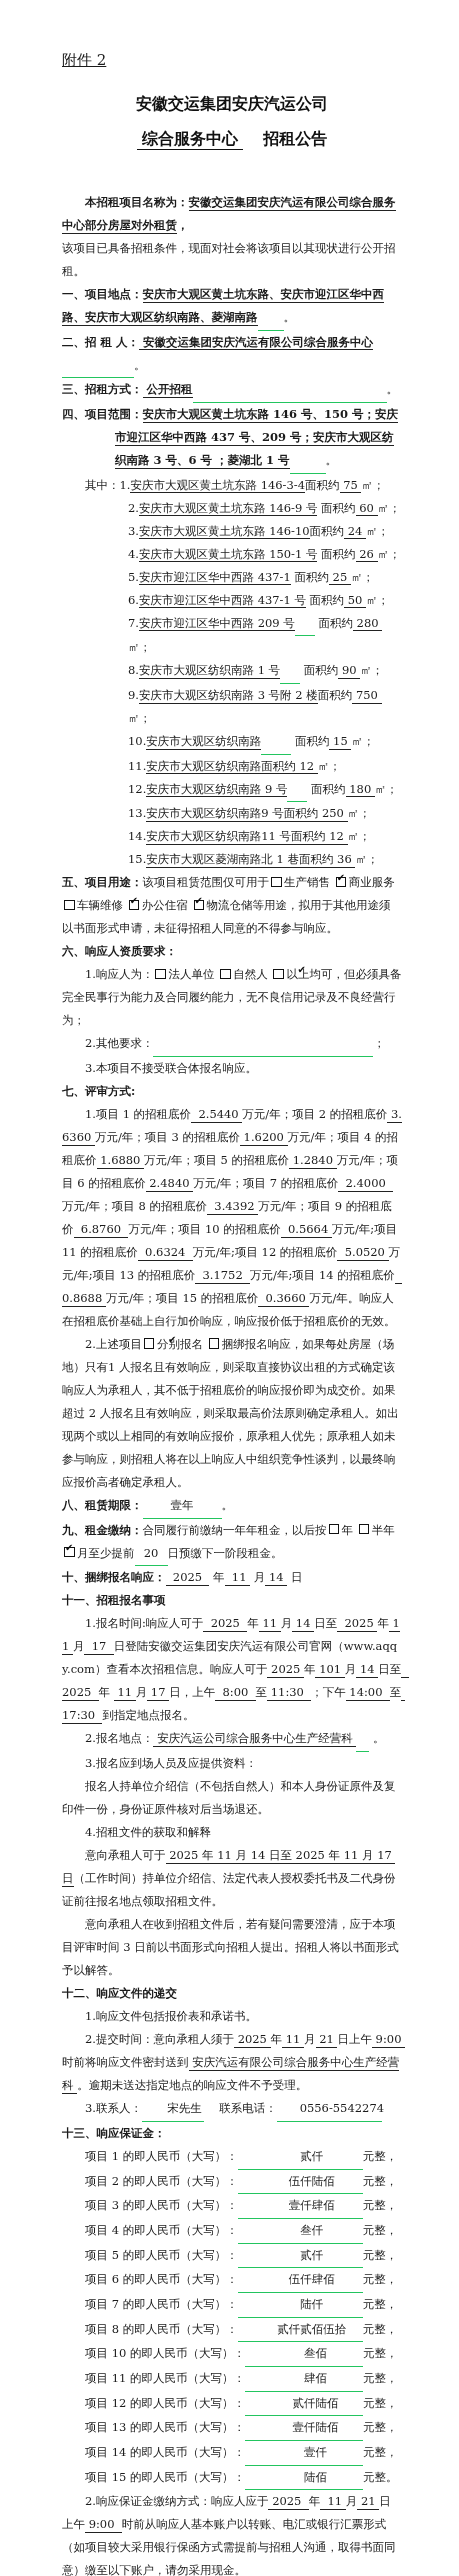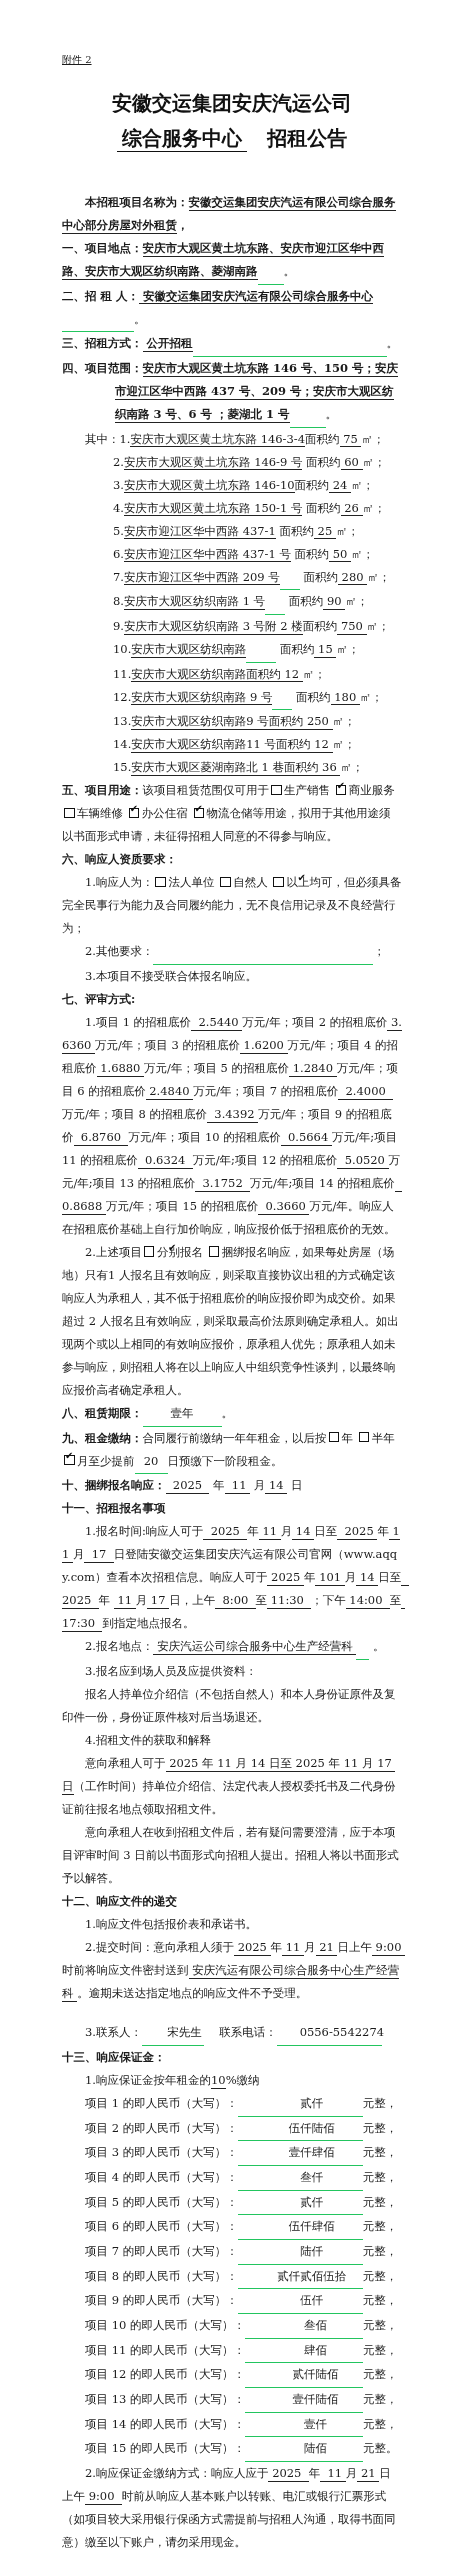--- a/index.html
+++ b/index.html
@@ -3,34 +3,34 @@
 <meta charset="utf-8">
 <style>
   html,body{margin:0;padding:0;background:#ffffff;}
   .page{
     width:460px;height:2576px;box-sizing:border-box;overflow:hidden;
     background:#ffffff;color:#1b1b1b;
     padding:53px 58px 26px 62px;
     font-family:"DejaVu Serif","Liberation Serif",serif;
     font-size:11.5px;line-height:23px;
   }
-  .attach{font-size:10px;line-height:14.5px;text-decoration:underline;}
+  .attach{font-size:15px;line-height:14.5px;text-decoration:underline;}
   .titles{margin-top:18.4px;}
   .title{
     text-align:center;font-family:"DejaVu Sans","Liberation Sans",sans-serif;
-    font-weight:bold;font-size:20px;line-height:35px;color:#111;
+    font-weight:bold;font-size:16px;line-height:35px;color:#111;
   }
   .u2{border-bottom:1.3px solid #111;padding:0 5.3px 1.3px 5.3px;}
   .t2rest{margin-left:20px;}
   .doc-body{margin-top:35px;}
   .p{margin:0;white-space:pre-wrap;word-break:break-all;}
   .indent{text-indent:2em;}
   .flat{text-indent:0;}
   .hang{padding-left:53px;text-indent:-53px;}
-  .list{margin-left:51px;text-indent:0;}
+  .list{margin-left:66px;text-indent:0;}
   span.u{border-bottom:1px solid #222;padding-bottom:0.7px;}
   span.b{font-weight:bold;}
   span.wfix{display:inline-block;border-bottom:1px solid #22c55e;white-space:pre;}
   span.ctr{text-align:center;}
   span.cb{
     display:inline-block;width:8.5px;height:8.5px;border:1.1px solid #111;
     margin:0 2.6px 0 2px;vertical-align:-0.7px;position:relative;
   }
   span.cb.checked::after{
     content:"\2714";position:absolute;left:0px;top:-4.6px;font-size:10px;
@@ -42,20 +42,21 @@
 <body>
 
 <div class="page">
   <div class="attach">附件 2</div>
   <div class="titles">
     <div class="title">安徽交运集团安庆汽运公司</div>
     <div class="title"><span class="u2">综合服务中心</span><span class="t2rest">招租公告</span></div>
   </div>
   <div class="doc-body">
       <p class="p indent"><span class="b">本招租项目名称为：</span><span class="u b">安徽交运集团安庆汽运有限公司综合服务中心部分房屋对外租赁</span><span class="b">，</span></p>
+      <p class="p flat"><span class="">该项目已具备招租条件，现面对社会将该项目以其现状进行公开招租。</span></p>
       <p class="p flat"><span class="b">一、项目地点：</span><span class="u b">安庆市大观区黄土坑东路、安庆市迎江区华中西路、安庆市大观区纺织南路、菱湖南路</span><span class="u wfix" style="width: 26px;">&nbsp;</span><span class="">。</span></p>
       <p class="p flat"><span class="b">二、招 租 人：</span><span class="u b"> 安徽交运集团安庆汽运有限公司综合服务中心</span><span class="u wfix" style="width: 72px;">&nbsp;</span><span class="">。</span></p>
       <p class="p flat"><span class="b">三、招租方式：</span><span class="u b"> 公开招租</span><span class="u wfix" style="width: 194px;">&nbsp;</span><span class="">。</span></p>
       <p class="p hang"><span class="b">四、项目范围：</span><span class="u b">安庆市大观区黄土坑东路 146 号、150 号；安庆市迎江区华中西路 437 号、209 号；安庆市大观区纺织南路 3 号、6 号 ；菱湖北 1 号</span><span class="u wfix" style="width: 36px;">&nbsp;</span><span class="">。</span></p>
       <p class="p indent"><span class="">其中：1.</span><span class="u">安庆市大观区黄土坑东路 146-3-4</span><span class="">面积约</span><span class="u"> 75 </span><span class="">㎡；</span></p>
       <p class="p list"><span class="">2.</span><span class="u">安庆市大观区黄土坑东路 146-9 号</span><span class=""> 面积约</span><span class="u"> 60 </span><span class="">㎡；</span></p>
       <p class="p list"><span class="">3.</span><span class="u">安庆市大观区黄土坑东路 146-10</span><span class="">面积约</span><span class="u"> 24 </span><span class="">㎡；</span></p>
       <p class="p list"><span class="">4.</span><span class="u">安庆市大观区黄土坑东路 150-1 号</span><span class=""> 面积约</span><span class="u"> 26 </span><span class="">㎡；</span></p>
       <p class="p list"><span class="">5.</span><span class="u">安庆市迎江区华中西路 437-1</span><span class=""> 面积约</span><span class="u"> 25 </span><span class="">㎡；</span></p>
       <p class="p list"><span class="">6.</span><span class="u">安庆市迎江区华中西路 437-1 号</span><span class=""> 面积约</span><span class="u"> 50 </span><span class="">㎡；</span></p>
@@ -83,32 +84,30 @@
       <p class="p indent"><span class="">1.报名时间:响应人可于</span><span class="u">  2025  </span><span class="">年</span><span class="u"> 11 </span><span class="">月</span><span class="u"> 14 </span><span class="">日至</span><span class="u">  2025 </span><span class="">年</span><span class="u"> 11 </span><span class="">月</span><span class="u">  17  </span><span class="">日登陆安徽交运集团安庆汽运有限公司官网（www.aqqy.com）查看本次招租信息。响应人可于</span><span class="u"> 2025 </span><span class="">年</span><span class="u"> 101 </span><span class="">月</span><span class="u"> 14 </span><span class="">日至</span><span class="u">  2025  </span><span class="">年 </span><span class="u"> 11 </span><span class="">月</span><span class="u"> 17 </span><span class="">日，上午</span><span class="u">  8:00  </span><span class="">至</span><span class="u"> 11:30  </span><span class="">；下午</span><span class="u"> 14:00  </span><span class="">至</span><span class="u"> 17:30  </span><span class="">到指定地点报名。</span></p>
       <p class="p indent"><span class="">2.报名地点：</span><span class="u"> 安庆汽运公司综合服务中心生产经营科 </span><span class="u wfix" style="width: 13px;">&nbsp;</span><span class=""> 。</span></p>
       <p class="p indent"><span class="">3.报名应到场人员及应提供资料：</span></p>
       <p class="p indent"><span class="">报名人持单位介绍信（不包括自然人）和本人身份证原件及复印件一份，身份证原件核对后当场退还。</span></p>
       <p class="p indent"><span class="">4.招租文件的获取和解释</span></p>
       <p class="p indent"><span class="">意向承租人可于</span><span class="u"> 2025 年 11 月 14 日至 2025 年 11 月 17 日</span><span class="">（工作时间）持单位介绍信、法定代表人授权委托书及二代身份证前往报名地点领取招租文件。</span></p>
       <p class="p indent"><span class="">意向承租人在收到招租文件后，若有疑问需要澄清，应于本项目评审时间 3 日前以书面形式向招租人提出。招租人将以书面形式予以解答。</span></p>
       <p class="p flat"><span class="b">十二、响应文件的递交</span></p>
       <p class="p indent"><span class="">1.响应文件包括报价表和承诺书。</span></p>
       <p class="p indent"><span class="">2.提交时间：意向承租人须于</span><span class="u"> 2025 </span><span class="">年</span><span class="u"> 11 </span><span class="">月</span><span class="u"> 21 </span><span class="">日上午</span><span class="u"> 9:00 </span><span class="">时前将响应文件密封送到</span><span class="u"> 安庆汽运有限公司综合服务中心生产经营科 </span><span class="">。逾期未送达指定地点的响应文件不予受理。</span></p>
-      <p class="p indent"><span class="">3.联系人：</span><span class="u wfix ctr" style="width: 62px;">宋先生</span><span class="">　 联系电话：</span><span class="u wfix ctr" style="width: 105px; margin-top: 16px;">0556-5542274</span></p>
+      <p class="p indent"><span class="">3.联系人：</span><span class="u wfix ctr" style="width: 62px;">宋先生</span><span class="">　 联系电话：</span><span class="u wfix ctr" style="width: 105px;">0556-5542274</span></p>
       <p class="p flat"><span class="b">十三、响应保证金：</span></p>
-      <p class="p indent"><span class="">1.响应保证金按年租金的</span><span class="u">10</span><span class="">%缴纳</span></p>
       <p class="p indent"><span class="">项目 1 的即人民币（大写）：</span><span class="u wfix ctr" style="width: 125px;">贰仟</span><span class="">元整，</span></p>
       <p class="p indent"><span class="">项目 2 的即人民币（大写）：</span><span class="u wfix ctr" style="width: 125px;">伍仟陆佰</span><span class="">元整，</span></p>
       <p class="p indent"><span class="">项目 3 的即人民币（大写）：</span><span class="u wfix ctr" style="width: 125px;">壹仟肆佰</span><span class="">元整，</span></p>
       <p class="p indent"><span class="">项目 4 的即人民币（大写）：</span><span class="u wfix ctr" style="width: 125px;">叁仟</span><span class="">元整，</span></p>
       <p class="p indent"><span class="">项目 5 的即人民币（大写）：</span><span class="u wfix ctr" style="width: 125px;">贰仟</span><span class="">元整，</span></p>
       <p class="p indent"><span class="">项目 6 的即人民币（大写）：</span><span class="u wfix ctr" style="width: 125px;">伍仟肆佰</span><span class="">元整，</span></p>
       <p class="p indent"><span class="">项目 7 的即人民币（大写）：</span><span class="u wfix ctr" style="width: 125px;">陆仟</span><span class="">元整，</span></p>
       <p class="p indent"><span class="">项目 8 的即人民币（大写）：</span><span class="u wfix ctr" style="width: 125px;">贰仟贰佰伍拾</span><span class="">元整，</span></p>
-      <p class="p indent"><span class="">项目 9 的即人民币（大写）：</span><span class="u wfix ctr" style="width: 125px;">伍仟</span><span class="">元整，</span></p>
       <p class="p indent"><span class="">项目 10 的即人民币（大写）：</span><span class="u wfix ctr" style="width: 118px;">叁佰</span><span class="">元整，</span></p>
       <p class="p indent"><span class="">项目 11 的即人民币（大写）：</span><span class="u wfix ctr" style="width: 118px;">肆佰</span><span class="">元整，</span></p>
       <p class="p indent"><span class="">项目 12 的即人民币（大写）：</span><span class="u wfix ctr" style="width: 118px;">贰仟陆佰</span><span class="">元整，</span></p>
       <p class="p indent"><span class="">项目 13 的即人民币（大写）：</span><span class="u wfix ctr" style="width: 118px;">壹仟陆佰</span><span class="">元整，</span></p>
       <p class="p indent"><span class="">项目 14 的即人民币（大写）：</span><span class="u wfix ctr" style="width: 118px;">壹仟</span><span class="">元整，</span></p>
       <p class="p indent"><span class="">项目 15 的即人民币（大写）：</span><span class="u wfix ctr" style="width: 118px;">陆佰</span><span class="">元整。</span></p>
       <p class="p indent"><span class="">2.响应保证金缴纳方式：响应人应于</span><span class="u"> 2025  </span><span class="">年</span><span class="u">  11 </span><span class="">月</span><span class="u"> 21 </span><span class="">日上午</span><span class="u"> 9:00  </span><span class="">时前从响应人基本账户以转账、电汇或银行汇票形式（如项目较大采用银行保函方式需提前与招租人沟通，取得书面同意）缴至以下账户，请勿采用现金。</span></p>
       <p class="p indent"></p>
     </div>
 

